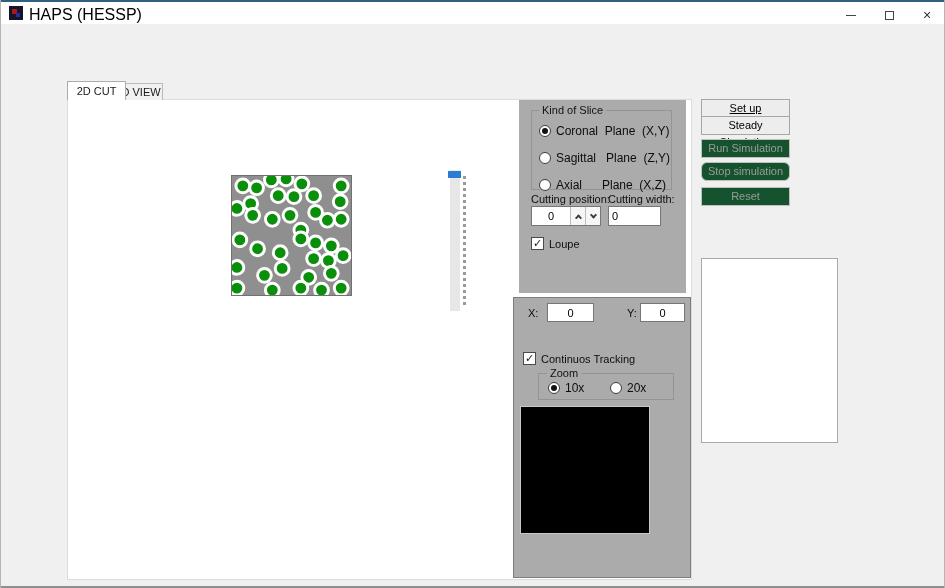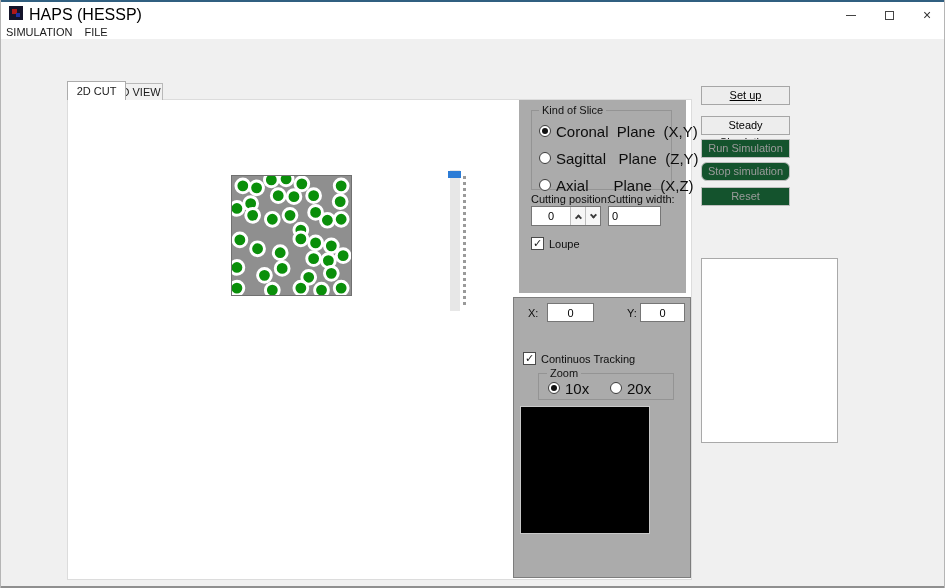--- a/index.html
+++ b/index.html
@@ -52,21 +52,21 @@
   #slice-panel { left:518px; top:100px; width:167px; height:193px; z-index:5; }
   #tracking-panel { left:512px; top:297px; width:178px; height:281px; border:1px solid #7d7d7d; z-index:5; }
 
   .groupbox { position:absolute; border:1px solid #949494; }
   .groupbox-label { position:absolute; top:-7px; left:7px; background:#ababab; padding:0 3px; font-size:11px; color:#111; }
 
   #slice-group { left:12px; top:10px; width:141px; height:80px; }
   .radio-row { position:absolute; left:7px; display:flex; align-items:center; height:14px; }
   .radio { width:12px; height:12px; border:1px solid #3c3c3c; border-radius:50%; background:#fff; margin-right:5px; position:relative; flex:none; }
   .radio.on::after { content:""; position:absolute; left:2px; top:2px; width:6px; height:6px; border-radius:50%; background:#111; }
-  .radio-label { font-size:15px; color:#0d0d0d; white-space:pre; }
+  .radio-label { font-size:12px; color:#0d0d0d; white-space:pre; }
 
   .panel-label { position:absolute; font-size:11px; color:#0d0d0d; white-space:pre; }
 
   .field { position:absolute; border:1px solid #767676; background:#fff; font-family:"Liberation Sans",sans-serif; font-size:11px; color:#000; }
   #cutting-width-field { left:89px; top:106px; width:53px; height:20px; padding-left:3px; text-align:left; }
 
   #spinner { left:12px; top:106px; width:70px; height:20px; background:#fff; border:1px solid #767676; display:flex; }
   #spinner input { border:none; outline:none; width:38px; height:100%; text-align:center; font-size:11px; font-family:"Liberation Sans",sans-serif; }
   .spin-btn { width:15px; height:100%; background:#f6f6f6; border-left:1px solid #bdbdbd; display:flex; align-items:center; justify-content:center; }
   .chev { display:block; width:5px; height:5px; border-left:2px solid #3a3a3a; border-top:2px solid #3a3a3a; }
@@ -116,24 +116,20 @@
         </div>
       <div class="winbtn">
           <span class="glyph-max"></span>
         </div>
       <div class="winbtn">
           <span class="glyph-close">×</span>
         </div>
     </div>
   </div>
 
-  <div id="menubar" class="abs">
-    <span class="menu-item">SIMULATION</span>
-    <span class="menu-item">FILE</span>
-  </div>
 
   <div id="tab-2dcut" class="abs tab">2D CUT</div>
   <div id="tab-3dview" class="abs tab">3D VIEW</div>
   <div id="tab-page" class="abs"></div>
 
   <div id="specimen" class="abs" style="background: rgb(143, 143, 143);">
     <svg id="dots" viewBox="0 0 121 121">
         <circle cx="11" cy="10" r="7" fill="#0a8f0a" stroke="#ffffff" stroke-width="3"></circle>
         <circle cx="25" cy="12" r="7" fill="#0a8f0a" stroke="#ffffff" stroke-width="3"></circle>
         <circle cx="40" cy="4" r="7" fill="#0a8f0a" stroke="#ffffff" stroke-width="3"></circle>
@@ -246,21 +242,21 @@
       </div>
       <div class="radio-row" style="left:71px; top:7px;">
         <span class="radio"></span>
         <span class="radio-label">20x</span>
       </div>
     </div>
 
     <div id="loupe-view" class="abs"></div>
   </div>
 
-  <button class="action-btn on" style="top:86px;text-decoration:underline;">Set up</button>
+  <button class="action-btn on" style="top:99px;text-decoration:underline;">Set up</button>
   <button class="action-btn on" style="top:116px;">Steady Simulation</button>
   <button class="action-btn" style="top:139px;">Run Simulation</button>
   <button class="action-btn" style="top:162px;border-radius:6px;">Stop simulation</button>
   <button class="action-btn" style="top:187px;">Reset</button>
 
   <div id="result-box" class="abs"></div>
 
   <div id="bottom-edge" class="abs"></div>
 </div>
 

